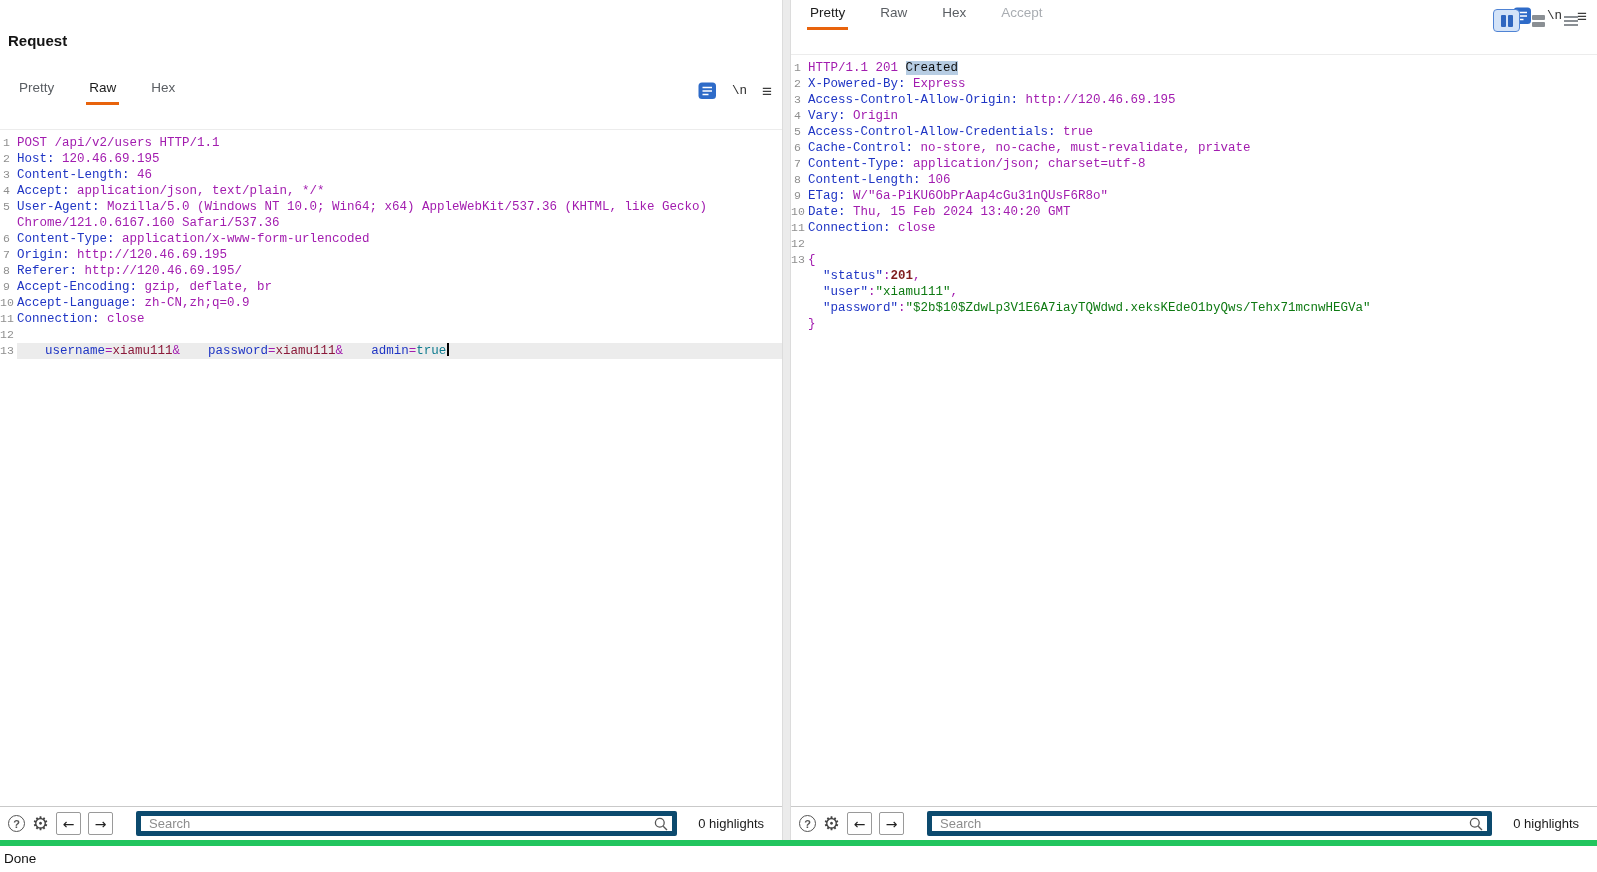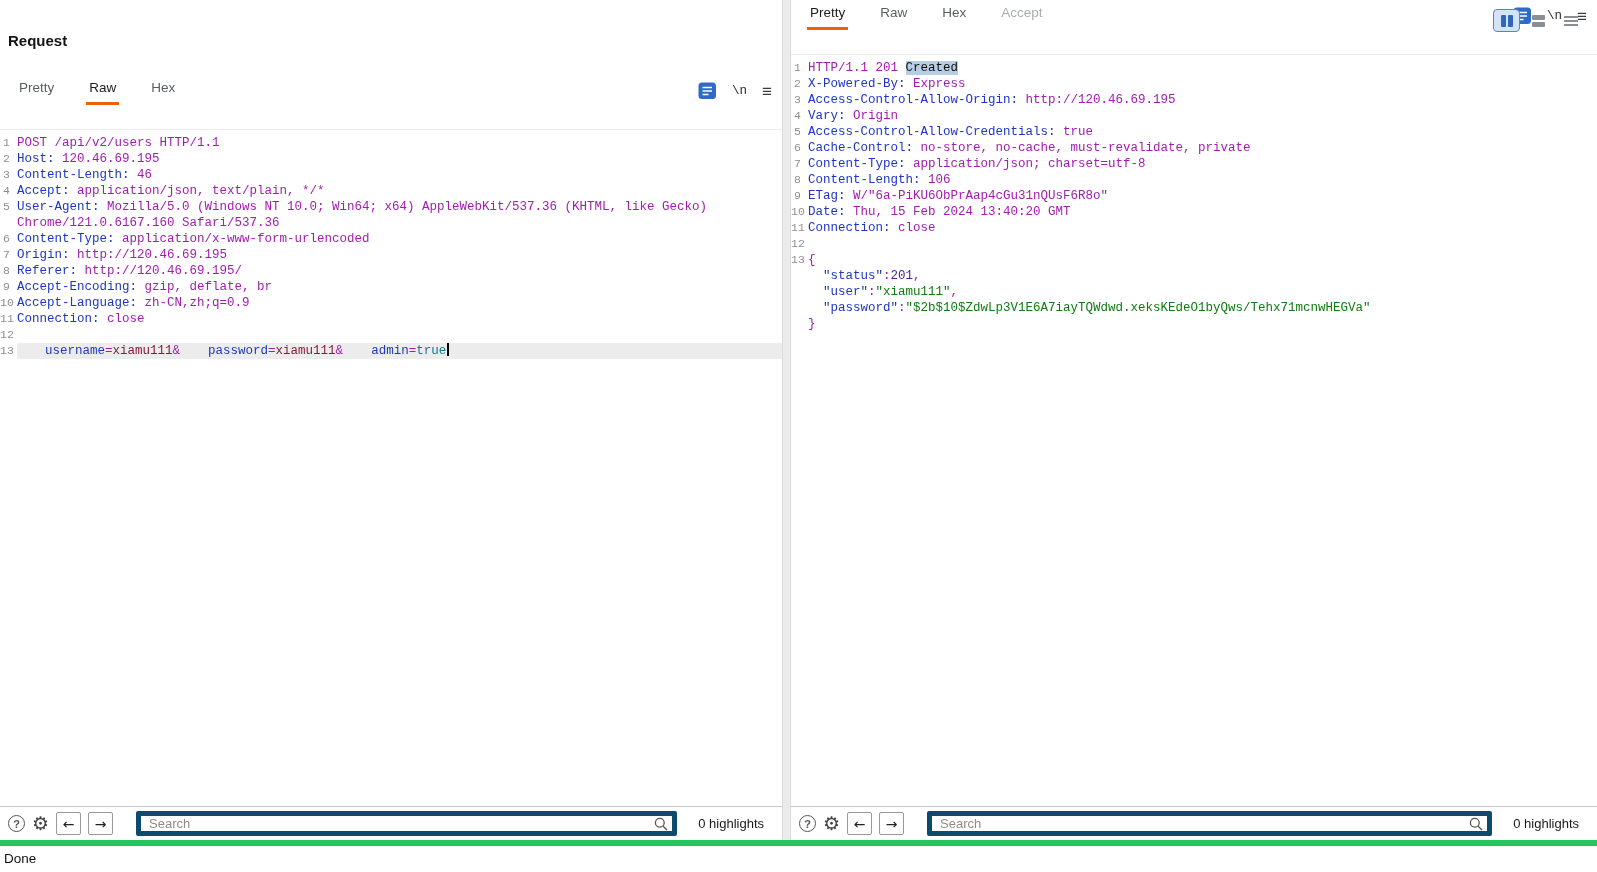--- a/index.html
+++ b/index.html
@@ -57,21 +57,21 @@
   .line-content { flex: 1; white-space: pre-wrap; overflow-wrap: break-word; padding-right: 10px; min-height: 16px; }
   .line-content.hl { background: #ececec; }
 
   .tok-pl  { color: #a21caf; }
   .tok-hn  { color: #1f35c4; }
   .tok-pn  { color: #1f35c4; padding-left: 28px; }
   .tok-pv  { color: #8b1a3a; }
   .tok-bool{ color: #0f7b8f; }
   .tok-jk  { color: #1f35c4; }
   .tok-js  { color: #0e7a12; }
-  .tok-jn  { color: #4c1d95; }
+  .tok-jn  { color: #7f1d1d; font-weight: bold; }
   .tok-sel { background: #b7cde3; color: #101010; margin-top: 12px; }
 
   .cursor { display: inline-block; width: 2px; height: 13px; background: #000; vertical-align: -2px; margin-left: 1px; }
 
   
   .search-bar {
     height: 34px; border-top: 1px solid #c9c9c9;
     display: flex; align-items: center; padding: 0 8px; gap: 7px; background: #fff;
   }
   .help-icon {

